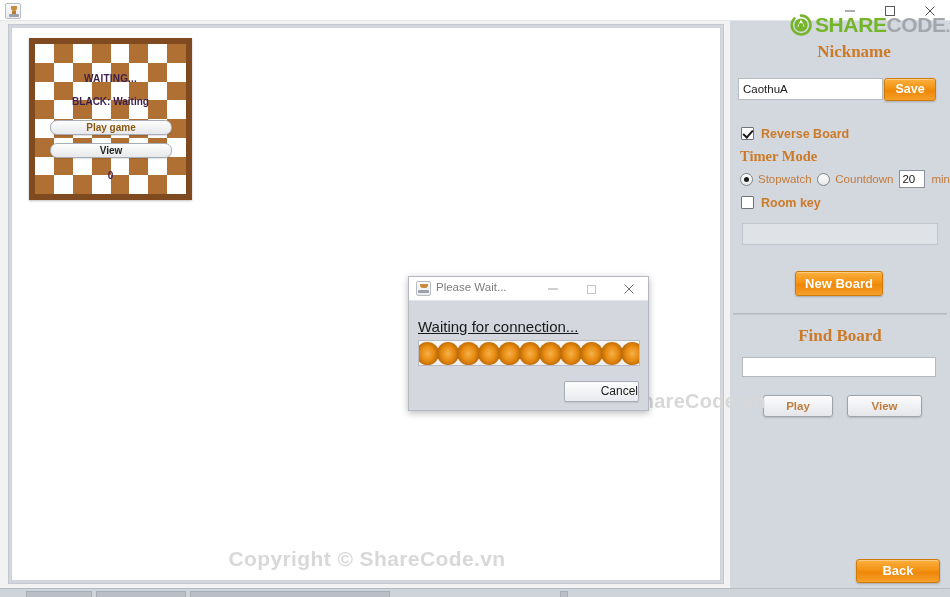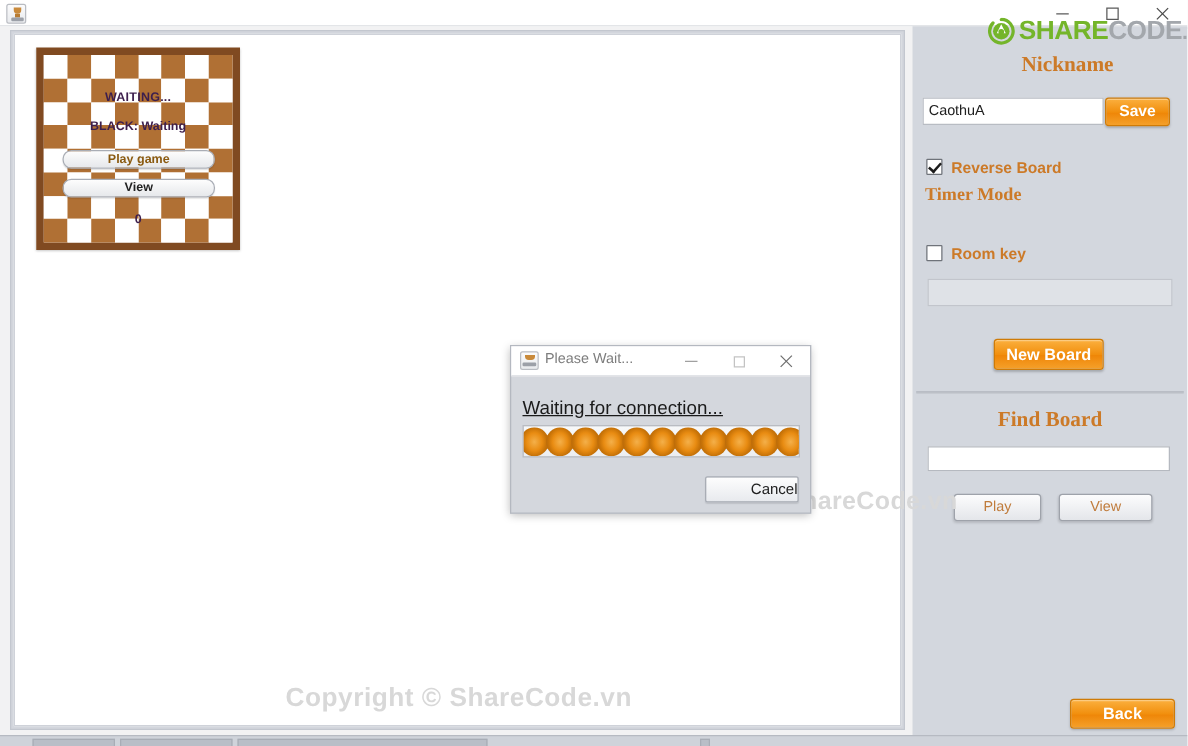--- a/index.html
+++ b/index.html
@@ -491,21 +491,21 @@
     outline: none;
     font-family: "Liberation Sans", sans-serif;
   }
 
   .btn-gray {
     position: absolute;
     background: linear-gradient(#fcfcfd, #e4e6ea);
     border: 1px solid #9ea2aa;
     border-radius: 3px;
     font-size: 11.5px;
-    font-weight: normal;
+    font-weight: bold;
     color: #c07c3c;
     text-align: center;
     box-shadow: 0 1px 2px rgba(0,0,0,0.14);
     font-family: "Liberation Sans", sans-serif;
   }
   .play-btn { left: 763px; top: 395px; width: 70px; height: 22px; line-height: 20px; }
   .view-btn { left: 847px; top: 395px; width: 75px; height: 22px; line-height: 20px; }
 
   .back-btn {
     position: absolute;
@@ -714,20 +714,29 @@
   <input class="nick-input" style="position: absolute; left: 738px; top: 78px;" type="text" value="CaothuA">
   <div class="btn-orange save-btn">Save</div>
 
   <div class="chk-row" style="position:absolute;left:741px;top:127px;">
     <div class="chkbox checked"></div>
     <div class="chk-label">Reverse Board</div>
   </div>
 
   <div class="timer-mode-label" style="position:absolute;left:740px;top:148px;">Timer Mode</div>
 
+  <div class="radio-row" style="position:absolute;left:740px;top:170px;">
+    <div class="radio sel"></div>
+    <div class="radio-label">Stopwatch</div>
+    <div class="spacer-r"></div>
+    <div class="radio"></div>
+    <div class="radio-label">Countdown</div>
+    <input class="min-input" type="text" value="20" style="">
+    <div class="min-unit">min</div>
+  </div>
 
   <div class="chk-row" style="position:absolute;left:741px;top:196px;">
     <div class="chkbox"></div>
     <div class="chk-label">Room key</div>
   </div>
   <input class="roomkey-input" style="position: absolute; left: 742px; top: 223px;" type="text" value="">
 
   <div class="btn-orange newboard-btn">New Board</div>
 
   <div class="divider"></div>

